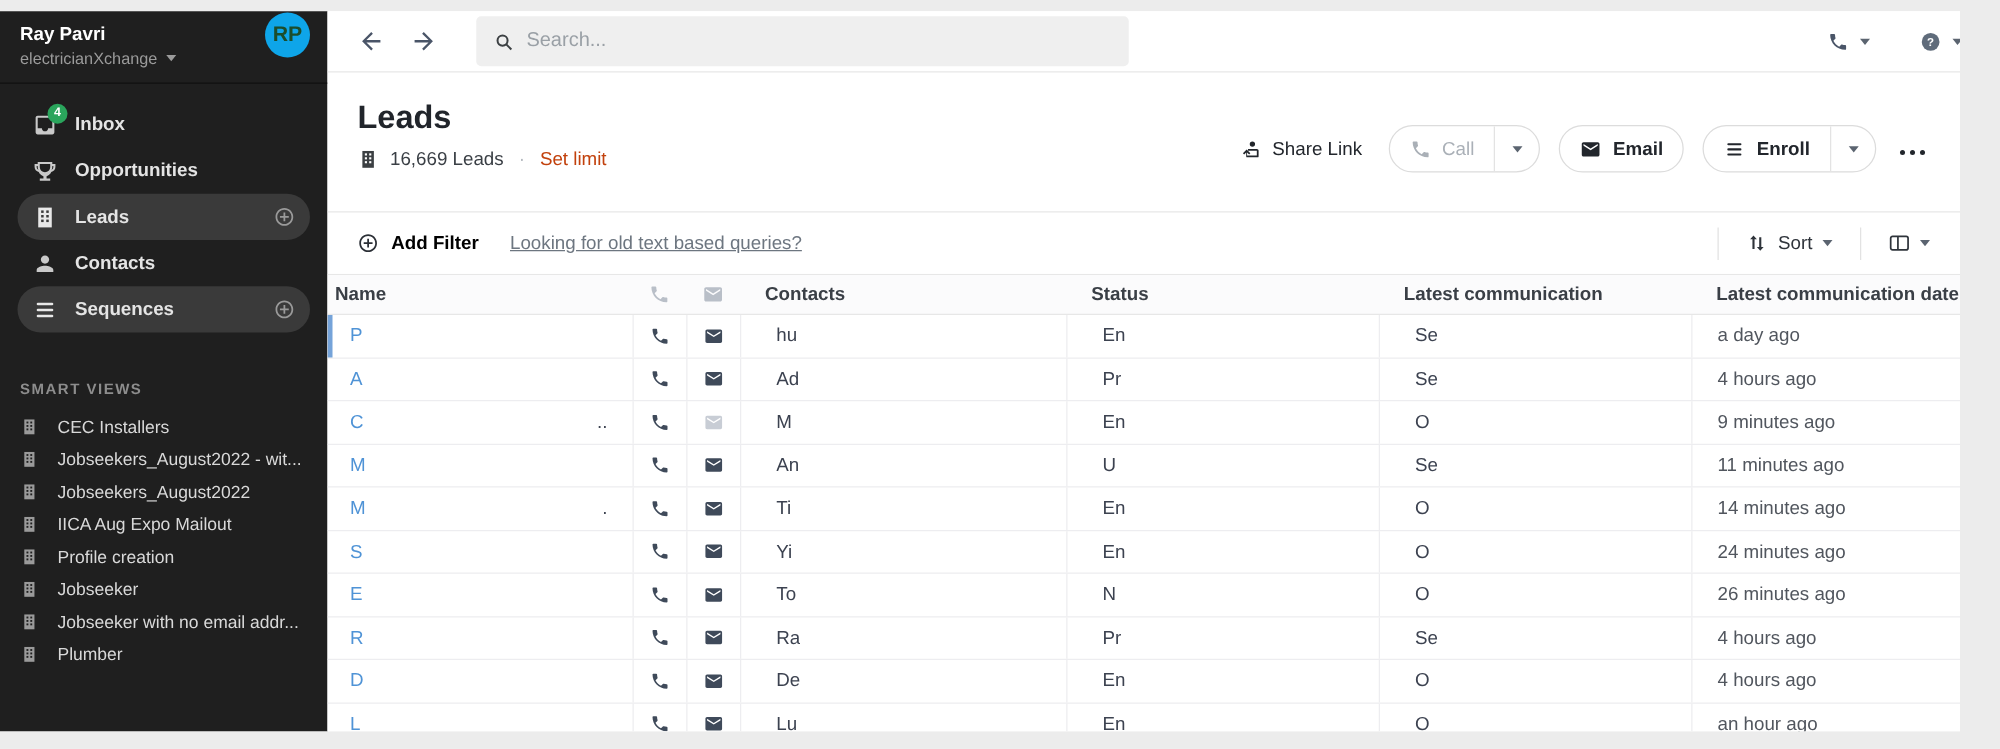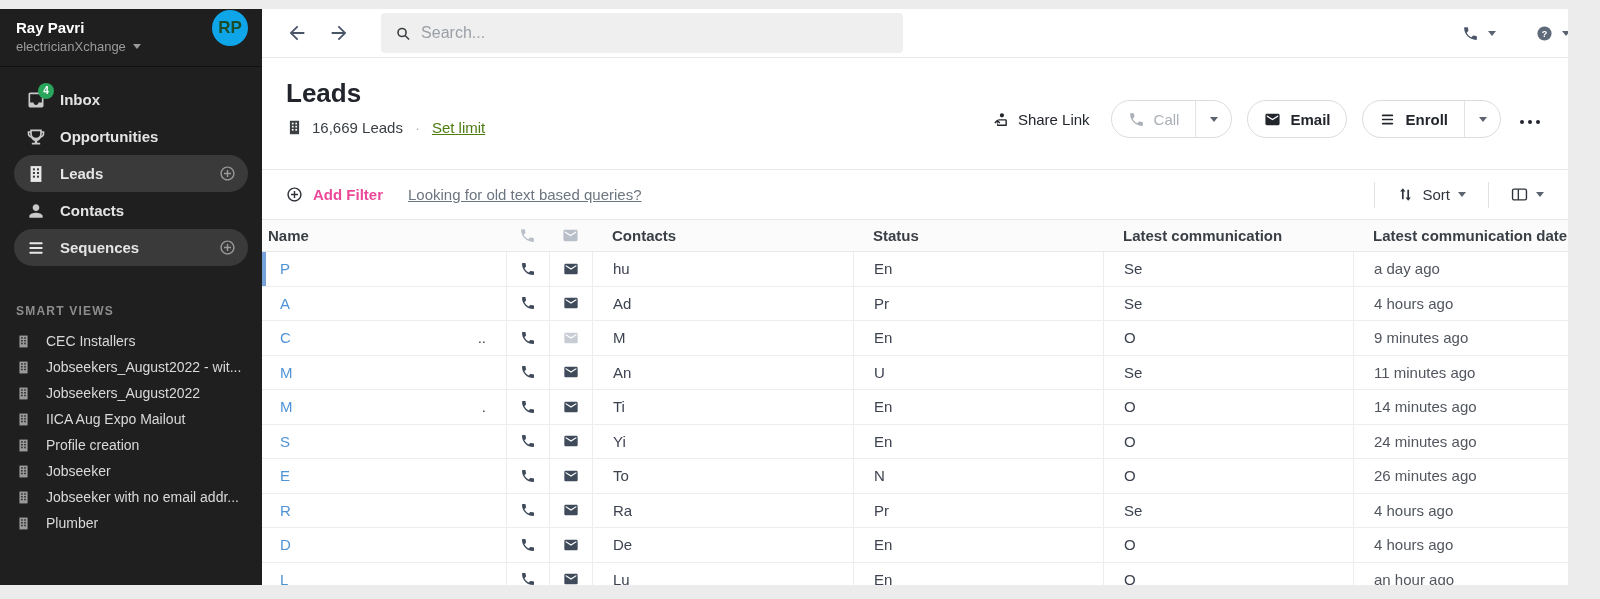--- a/index.html
+++ b/index.html
@@ -58,39 +58,39 @@
   .tb-help svg { width:20px; height:20px; }
   .caret { width:0; height:0; border-left:4.5px solid transparent; border-right:4.5px solid transparent;
     border-top:5px solid #5b6470; }
 
   .pagehead { flex:none; display:flex; align-items:flex-start; justify-content:space-between;
     padding:20px 24px 0 24px; height:111px; }
   .page-title { font-size:26px; font-weight:bold; color:#21252b; }
   .count-line { margin-top:10px; display:flex; align-items:center; gap:9px; font-size:15px; color:#3a3f45;text-align:center; }
   .count-line svg { width:15px; height:15px; color:#3c4043; }
   .dot-sep { color:#b3b8be; margin:0 3px; }
-  .set-limit { color:#4d7c0f; text-decoration:underline; cursor:pointer; }
+  .set-limit { color:#c2410c; cursor:pointer; }
   .head-actions { display:flex; align-items:center; gap:15px; margin-top:22px; margin-right:0; }
   .share-link { display:flex; align-items:center; gap:9px; font-size:15px; color:#22262c; cursor:pointer; margin-right:6px; }
   .share-link svg { width:17px; height:17px; color:#22262c; }
   .pill-btn { display:flex; align-items:center; height:38px; border:1px solid #dcdcdc; border-radius:19px;
     background:#fff; overflow:hidden; cursor:pointer; }
   .pill-main { display:flex; align-items:center; gap:9px; padding:0 16px; font-size:15px; height:100%; }
   .pill-main svg { width:16px; height:16px; }
   .pill-drop { display:flex; align-items:center; justify-content:center; width:36px; height:100%;
     border-left:1px solid #e3e3e3; }
   .btn-disabled .pill-main { color:#aab0b7; }
   .btn-disabled .pill-main svg { color:#aab0b7; }
   .btn-dark .pill-main { color:#22262c; font-weight:bold; }
   .btn-dark .pill-main svg { color:#22262c; }
   .more-dots { display:flex; gap:4px; padding:6px 4px 0 4px; cursor:pointer; }
   .more-dots i { width:4px; height:4px; border-radius:50%; background:#22262c; }
 
   .toolbar { flex:none; height:50px; border-top:1px solid #e8e8e8; display:flex; align-items:center; padding:0 24px; }
-  .add-filter { display:flex; align-items:center; gap:10px; font-size:15px; font-weight:bold; color:#ec4899; cursor:pointer; }
+  .add-filter { display:flex; align-items:center; gap:10px; font-size:15px; font-weight:bold; color:#000000; cursor:pointer; }
   .add-filter svg { width:18px; height:18px; color:#2b2f36; }
   .old-queries { margin-left:25px; font-size:15px; color:#6d7680; text-decoration:underline; cursor:pointer; }
   .toolbar-right { margin-left:auto; display:flex; align-items:center; }
   .tb-div { width:1px; height:26px; background:#e2e2e2; }
   .sort-group { display:flex; align-items:center; gap:8px; margin:0 22px; color:#2f343b; font-size:15px; cursor:pointer;text-align:right; }
   .sort-group svg { width:16px; height:16px; color:#2f343b; }
   .cols-group { display:flex; align-items:center; gap:8px; margin-left:22px; cursor:pointer; color:#2f343b; }
   .cols-group svg { width:19px; height:16px; }
 
   
@@ -105,21 +105,21 @@
   .h-pad { padding-left:20px; }
   .trow { height:34.5px; border-bottom:1px solid #ededf0; position:relative; cursor:pointer; }
   .trow > div { display:flex; align-items:center; font-size:15px; color:#3c4250; overflow:hidden; }
   .trow.selected::before { content:""; position:absolute; left:0; top:0; bottom:0; width:4px; background:#75a3d9; }
   .c-name { padding-left:18px; position:relative; }
   .name-link { color:#4f93d6; cursor:pointer; }
   .remnant { position:absolute; right:20px; color:#3c4250; }
   .c-icon { justify-content:center; border-left:1px solid #ededf0; }
   .c-icon svg { width:16px; height:16px; color:#3f4a5a; cursor:pointer; }
   .c-icon svg.muted { color:#c8cdd5; }
-  .c-frag { padding-left:20px; border-left:1px solid #ededf0; }
+  .c-frag { padding-left:28px; border-left:1px solid #ededf0; }
   .clip { display:inline-block; max-width:23px; overflow:hidden; white-space:nowrap; }
   .c-date { padding-left:20px; border-left:1px solid #ededf0; color:#51565e !important; }
 </style>
 </head>
 <body>
 
 <div class="app">
 
   <div class="sidebar">
     <div class="user">

